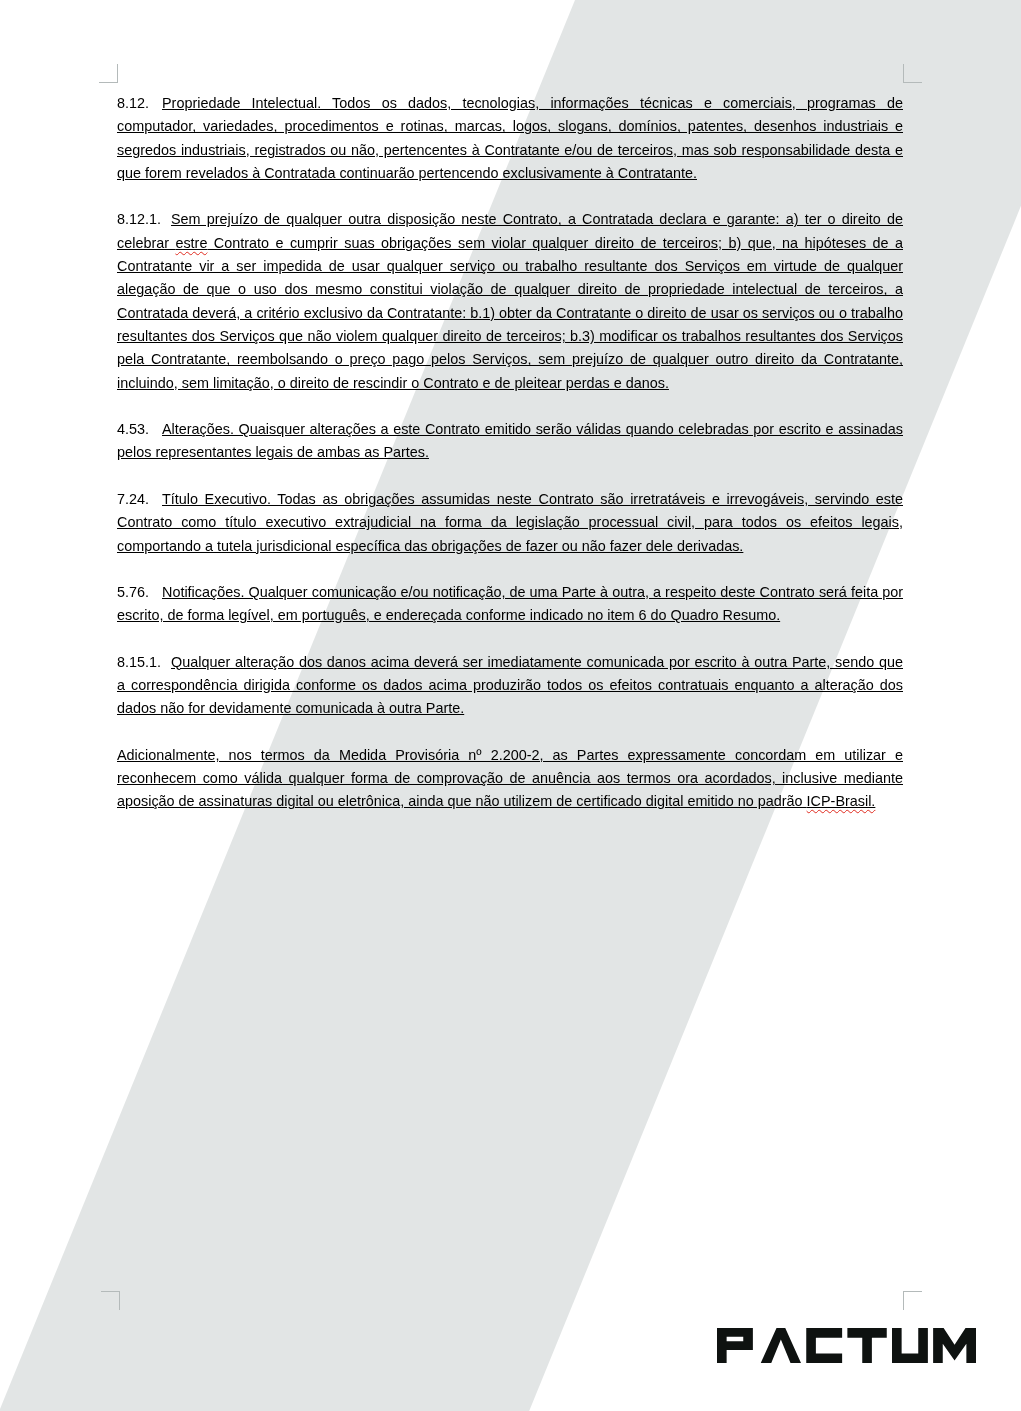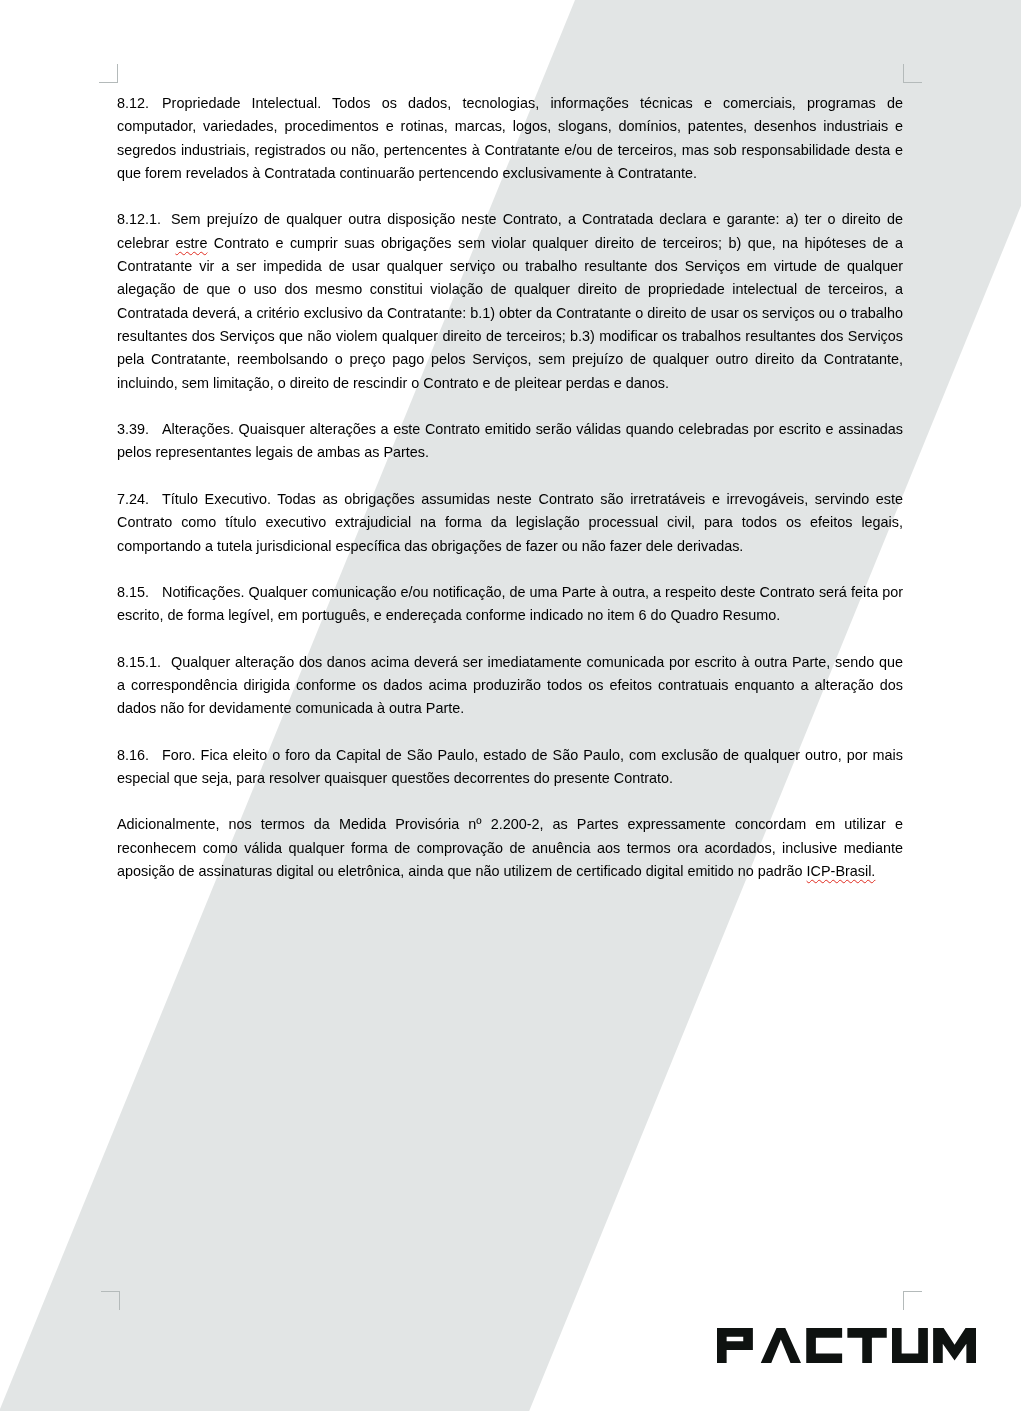--- a/index.html
+++ b/index.html
@@ -29,20 +29,21 @@
   .cropmark.br { left:903px; top:1291px;  border-left:1px solid #b4baba;  border-top:1px solid #b4baba; }
   
   .doc {
     position:absolute;
     left:117px; top:92px;
     width:786px;
     z-index:2;
     font-size:14.4px;
     line-height:23.35px;
     text-align:justify;
+    text-decoration:underline;
   }
   .para { margin:0 0 23px 0; }
   .para.tight { }
   .pnum { display:inline-block; min-width:35px; margin-right:10px; }
   .misspell {
     text-decoration-line:underline;
     text-decoration-style:wavy;
     text-decoration-color:#e02b20;
     text-decoration-thickness:1px;
     text-underline-offset:3px;
@@ -68,29 +69,28 @@
   <div class="cropmark tr"></div>
   <div class="cropmark bl"></div>
   <div class="cropmark br"></div>
 
   <div class="doc">
 
     <p class="para"><span class="pnum">8.12.</span><span>Propriedade Intelectual. Todos os dados, tecnologias, informações técnicas e comerciais, programas de computador, variedades, procedimentos e rotinas, marcas, logos, slogans, domínios, patentes, desenhos industriais e segredos industriais, registrados ou não, pertencentes à Contratante e/ou de terceiros, mas sob responsabilidade desta e que forem revelados à Contratada continuarão pertencendo exclusivamente à Contratante.</span></p>
 
     <p class="para"><span class="pnum">8.12.1.</span><span>Sem prejuízo de qualquer outra disposição neste Contrato, a Contratada declara e garante: a) ter o direito de celebrar </span><span class="misspell">estre</span><span> Contrato e cumprir suas obrigações sem violar qualquer direito de terceiros; b) que, na hipóteses de a Contratante vir a ser impedida de usar qualquer serviço ou trabalho resultante dos Serviços em virtude de qualquer alegação de que o uso dos mesmo constitui violação de qualquer direito de propriedade intelectual de terceiros, a Contratada deverá, a critério exclusivo da Contratante: b.1) obter da Contratante o direito de usar os serviços ou o trabalho resultantes dos Serviços que não violem qualquer direito de terceiros; b.3) modificar os trabalhos resultantes dos Serviços pela Contratante, reembolsando o preço pago pelos Serviços, sem prejuízo de qualquer outro direito da Contratante, incluindo, sem limitação, o direito de rescindir o Contrato e de pleitear perdas e danos.</span></p>
 
-    <p class="para"><span class="pnum">3.39.</span><span>Alterações. Quaisquer alterações a este Contrato emitido serão válidas quando celebradas por escrito e assinadas pelos representantes legais de ambas as Partes.</span></p>
+    <p class="para"><span class="pnum">4.53.</span><span>Alterações. Quaisquer alterações a este Contrato emitido serão válidas quando celebradas por escrito e assinadas pelos representantes legais de ambas as Partes.</span></p>
 
     <p class="para"><span class="pnum">7.24.</span><span>Título Executivo. Todas as obrigações assumidas neste Contrato são irretratáveis e irrevogáveis, servindo este Contrato como título executivo extrajudicial na forma da legislação processual civil, para todos os efeitos legais, comportando a tutela jurisdicional específica das obrigações de fazer ou não fazer dele derivadas.</span></p>
 
-    <p class="para"><span class="pnum">8.15.</span><span>Notificações. Qualquer comunicação e/ou notificação, de uma Parte à outra, a respeito deste Contrato será feita por escrito, de forma legível, em português, e endereçada conforme indicado no item 6 do Quadro Resumo.</span></p>
+    <p class="para"><span class="pnum">5.76.</span><span>Notificações. Qualquer comunicação e/ou notificação, de uma Parte à outra, a respeito deste Contrato será feita por escrito, de forma legível, em português, e endereçada conforme indicado no item 6 do Quadro Resumo.</span></p>
 
     <p class="para"><span class="pnum">8.15.1.</span><span>Qualquer alteração dos danos acima deverá ser imediatamente comunicada por escrito à outra Parte, sendo que a correspondência dirigida conforme os dados acima produzirão todos os efeitos contratuais enquanto a alteração dos dados não for devidamente comunicada à outra Parte.</span></p>
 
-    <p class="para"><span class="pnum">8.16.</span><span>Foro. Fica eleito o foro da Capital de São Paulo, estado de São Paulo, com exclusão de qualquer outro, por mais especial que seja, para resolver quaisquer questões decorrentes do presente Contrato.</span></p>
 
     <p class="para tight"><span>Adicionalmente, nos termos da Medida Provisória nº 2.200-2, as Partes expressamente concordam em utilizar e reconhecem como válida qualquer forma de comprovação de anuência aos termos ora acordados, inclusive mediante aposição de assinaturas digital ou eletrônica, ainda que não utilizem de certificado digital emitido no padrão </span><span class="misspell">ICP-Brasil.</span></p>
 
 
   </div>
 
   <div class="logo" role="img" aria-label="PACTUM">
     <svg viewBox="0 0 296 40" xmlns="http://www.w3.org/2000/svg">
 
       <path fill-rule="evenodd" d="M0,0 H41 V25 H11 V40 H0 Z M11,10 H30 V15 H11 Z"></path>

